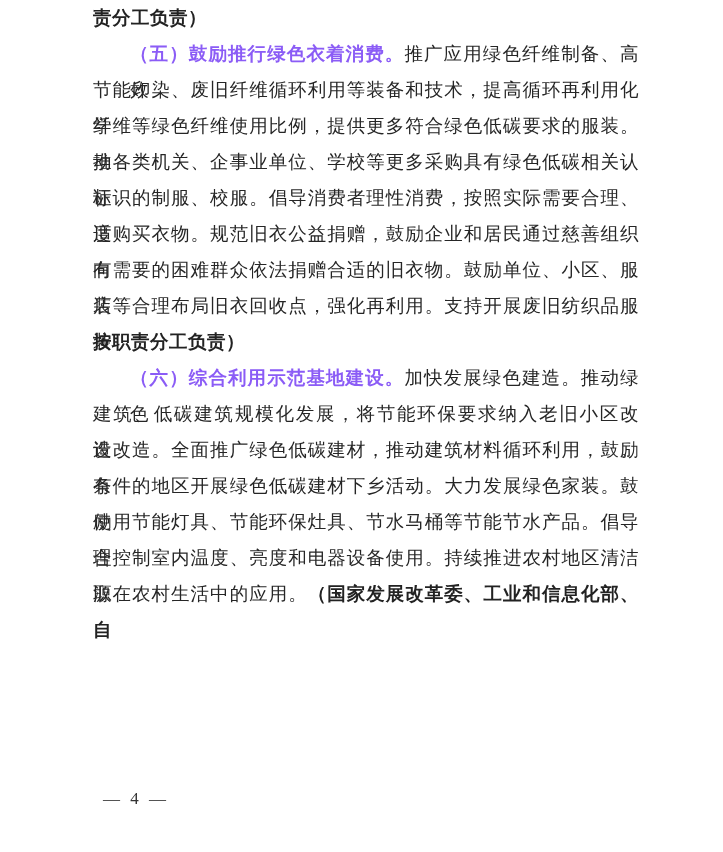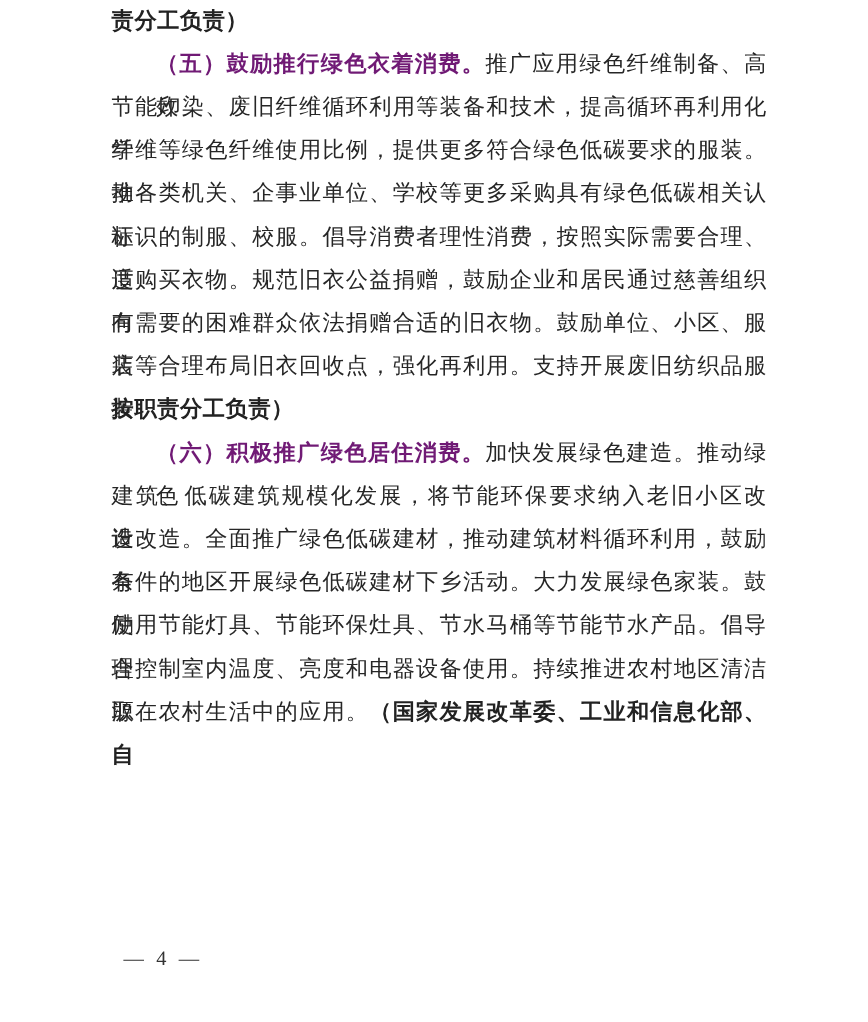--- a/index.html
+++ b/index.html
@@ -35,21 +35,21 @@
   }
   .line.indent {
     padding-left: 37px;
   }
   .seg-normal {
     font-weight: 400;
     color: #262626;
   }
   .seg-header {
     font-weight: 700;
-    color: #701a75;
+    color: #8b5cf6;
   }
   .seg-kai {
     font-weight: 700;
     color: #222222;
   }
   .page-number {
     position: absolute;
     left: 103px;
     top: 789px;
     font-size: 17px;
@@ -66,21 +66,21 @@
       <div class="line"><span class="seg-kai">责分工负责）</span></div>
       <div class="line indent full"><span class="seg-header">（五）鼓励推行绿色衣着消费。</span><span class="seg-normal">推广应用绿色纤维制备、高效</span></div>
       <div class="line full"><span class="seg-normal">节能印染、废旧纤维循环利用等装备和技术，提高循环再利用化学</span></div>
       <div class="line full"><span class="seg-normal">纤维等绿色纤维使用比例，提供更多符合绿色低碳要求的服装。推</span></div>
       <div class="line full"><span class="seg-normal">动各类机关、企事业单位、学校等更多采购具有绿色低碳相关认证</span></div>
       <div class="line full"><span class="seg-normal">标识的制服、校服。倡导消费者理性消费，按照实际需要合理、适</span></div>
       <div class="line full"><span class="seg-normal">度购买衣物。规范旧衣公益捐赠，鼓励企业和居民通过慈善组织向</span></div>
       <div class="line full"><span class="seg-normal">有需要的困难群众依法捐赠合适的旧衣物。鼓励单位、小区、服装</span></div>
       <div class="line full"><span class="seg-normal">店等合理布局旧衣回收点，强化再利用。支持开展废旧纺织品服装</span></div>
       <div class="line"><span class="seg-kai">按职责分工负责）</span></div>
-      <div class="line indent full"><span class="seg-header">（六）积极推广绿色居住消费。</span><span class="seg-normal">加快发展绿色建造。推动绿色</span></div>
+      <div class="line indent full"><span class="seg-header">（六）综合利用示范基地建设。</span><span class="seg-normal">加快发展绿色建造。推动绿色</span></div>
       <div class="line full"><span class="seg-normal">建筑、低碳建筑规模化发展，将节能环保要求纳入老旧小区改造。</span></div>
       <div class="line full"><span class="seg-normal">设改造。全面推广绿色低碳建材，推动建筑材料循环利用，鼓励有</span></div>
       <div class="line full"><span class="seg-normal">条件的地区开展绿色低碳建材下乡活动。大力发展绿色家装。鼓励</span></div>
       <div class="line full"><span class="seg-normal">使用节能灯具、节能环保灶具、节水马桶等节能节水产品。倡导合</span></div>
       <div class="line full"><span class="seg-normal">理控制室内温度、亮度和电器设备使用。持续推进农村地区清洁取</span></div>
       <div class="line full"><span class="seg-normal">源在农村生活中的应用。</span><span class="seg-kai">（国家发展改革委、工业和信息化部、自</span></div>
     </div>
   <div class="page-number">— 4 —</div>
 </div>
 

